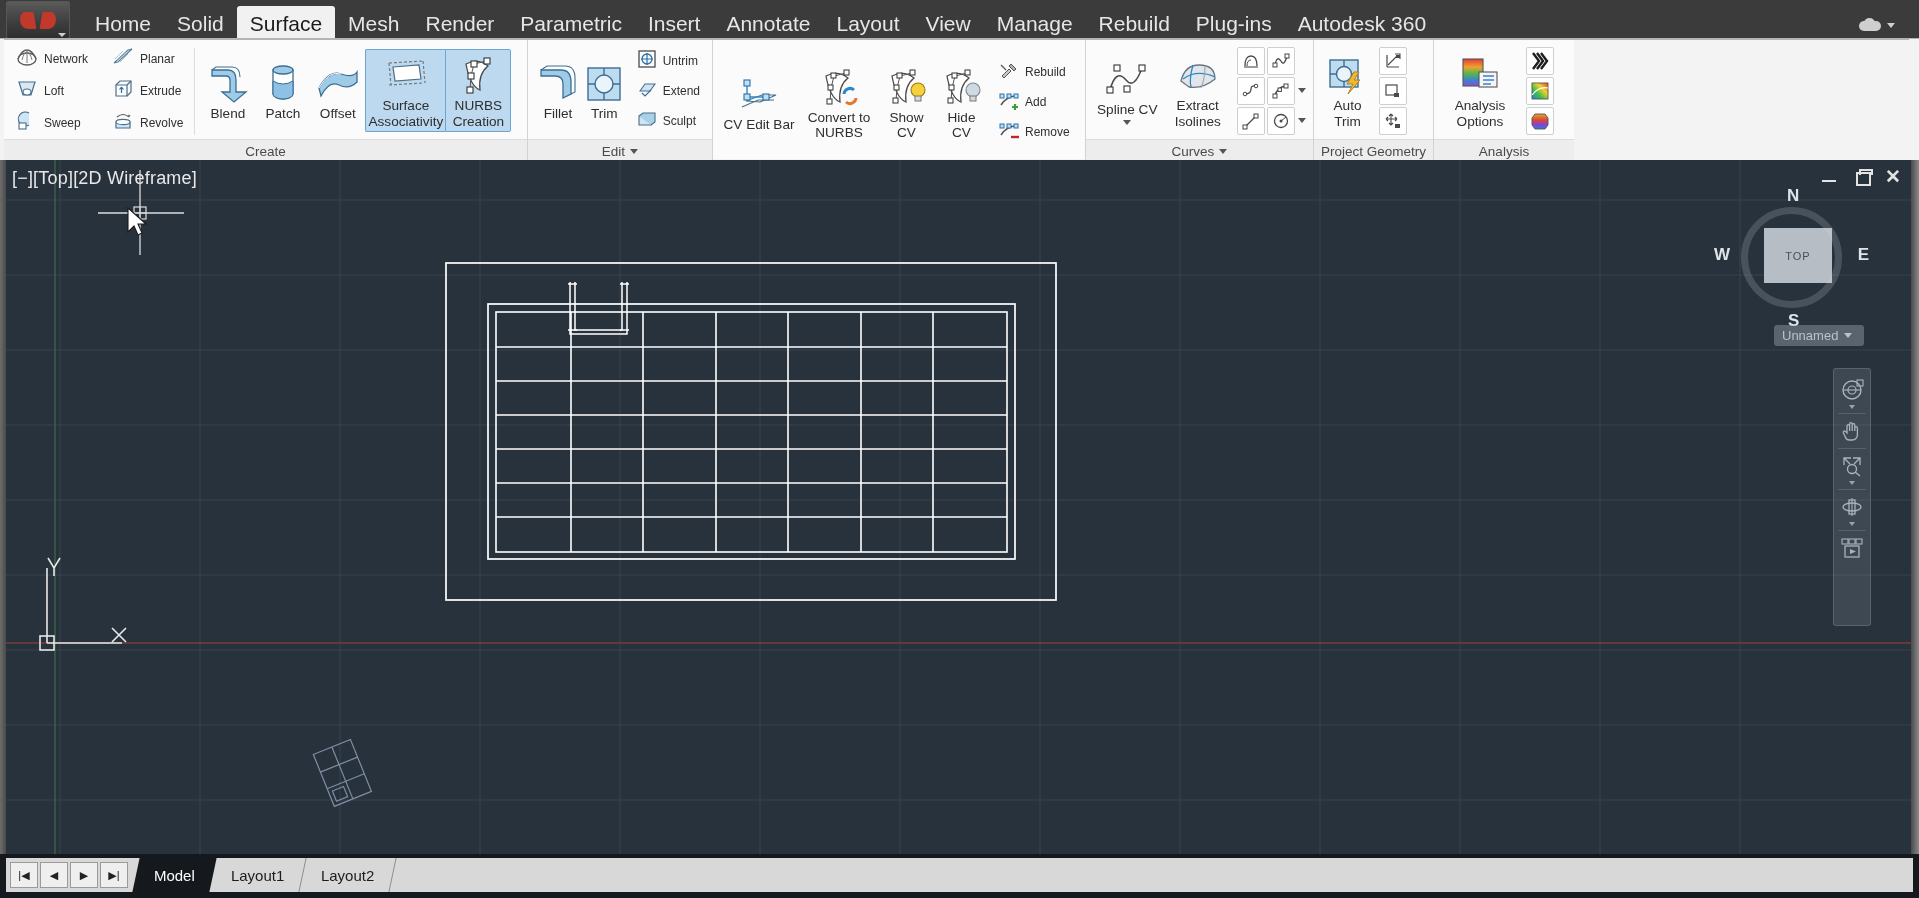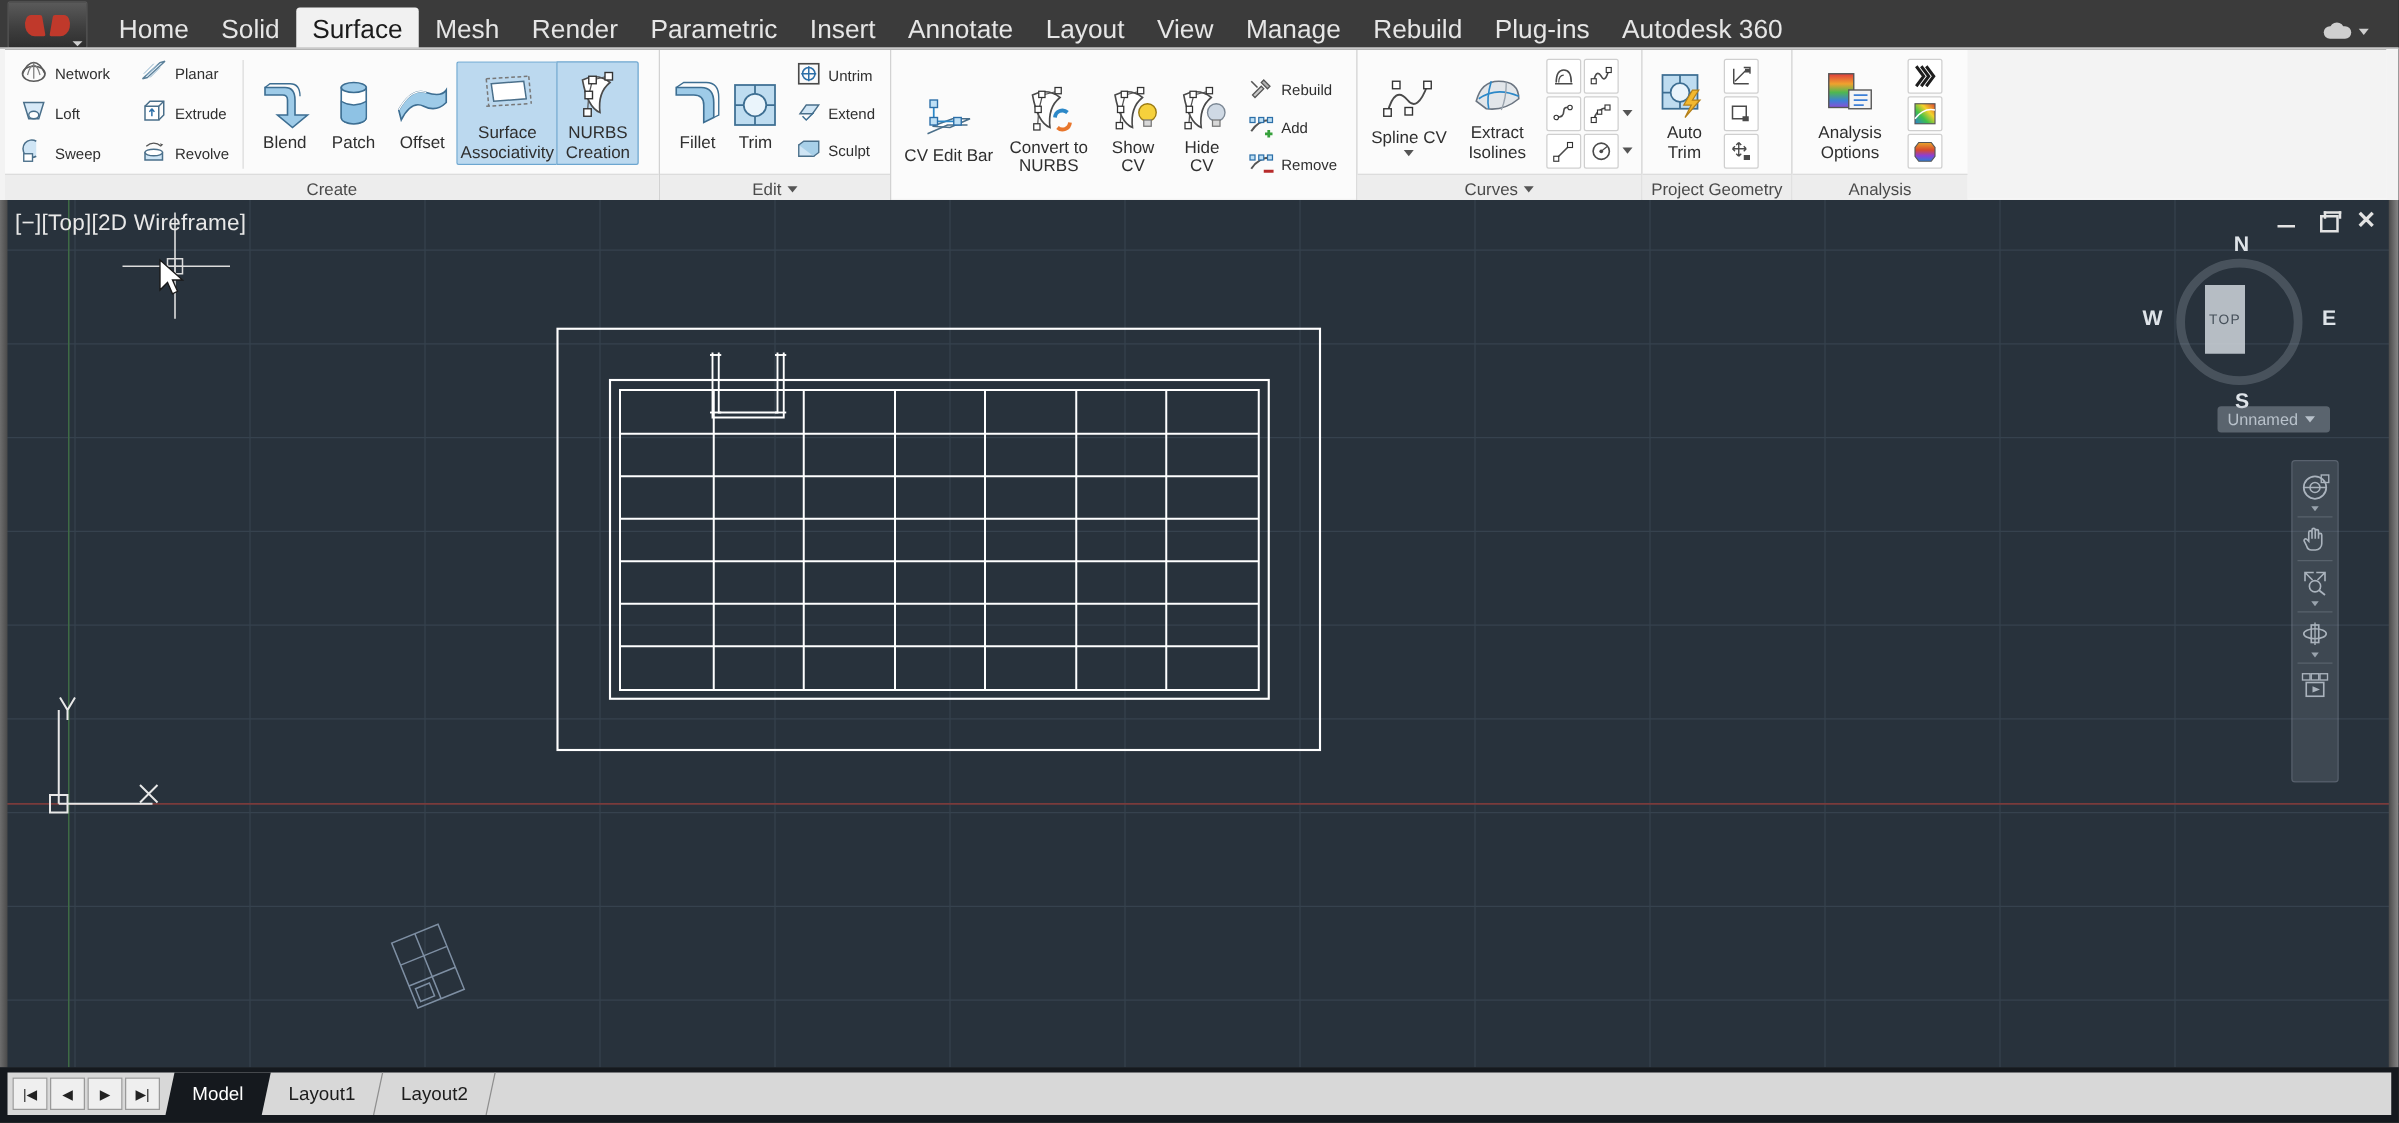--- a/index.html
+++ b/index.html
@@ -100,21 +100,21 @@
   .wmax:before{ content:""; position:absolute; left:3px;top:4px;width:11px;height:10px;
     border:2px solid #e3e3e3; }
   .wmax:after{ content:""; position:absolute; left:6px;top:1px;width:10px;height:4px;
     border:2px solid #e3e3e3; border-bottom:none; }
   .wcls{ font-size:19px; line-height:18px; font-weight:bold; }
 
   
   .cube{ position:absolute; right:60px; top:30px; width:135px; height:135px; }
   .cube .ring{ position:absolute; left:17px; top:17px; width:101px; height:101px;
     border:7px solid rgba(150,160,170,.30); border-radius:50%; }
-  .cube .top{ position:absolute; left:40px; top:38px; width:32px; height:55px;
+  .cube .top{ position:absolute; left:40px; top:38px; width:68px; height:55px;
     background:rgba(214,220,226,.82); display:flex; align-items:center;
     justify-content:center; font-size:11px; color:#46505a; letter-spacing:1px; }
   .cube span.c{ position:absolute; color:#dfe4e9; font-size:17px; font-weight:bold; }
   .cube .n{ left:63px; top:-4px; } .cube .s{ left:64px; bottom:-6px; }
   .cube .w{ left:-10px; top:55px; } .cube .e{ right:-10px; top:55px; }
   .viewsel{ position:absolute; right:55px; top:165px; width:90px; height:21px;
     background:rgba(173,182,192,.38); border-radius:3px; display:flex;
     align-items:center; padding:0 8px; color:#b9c2cb; font-size:13px; gap:6px; }
   .viewsel i{ width:0;height:0;border-left:4px solid transparent;
     border-right:4px solid transparent;border-top:5px solid #b9c2cb; }

